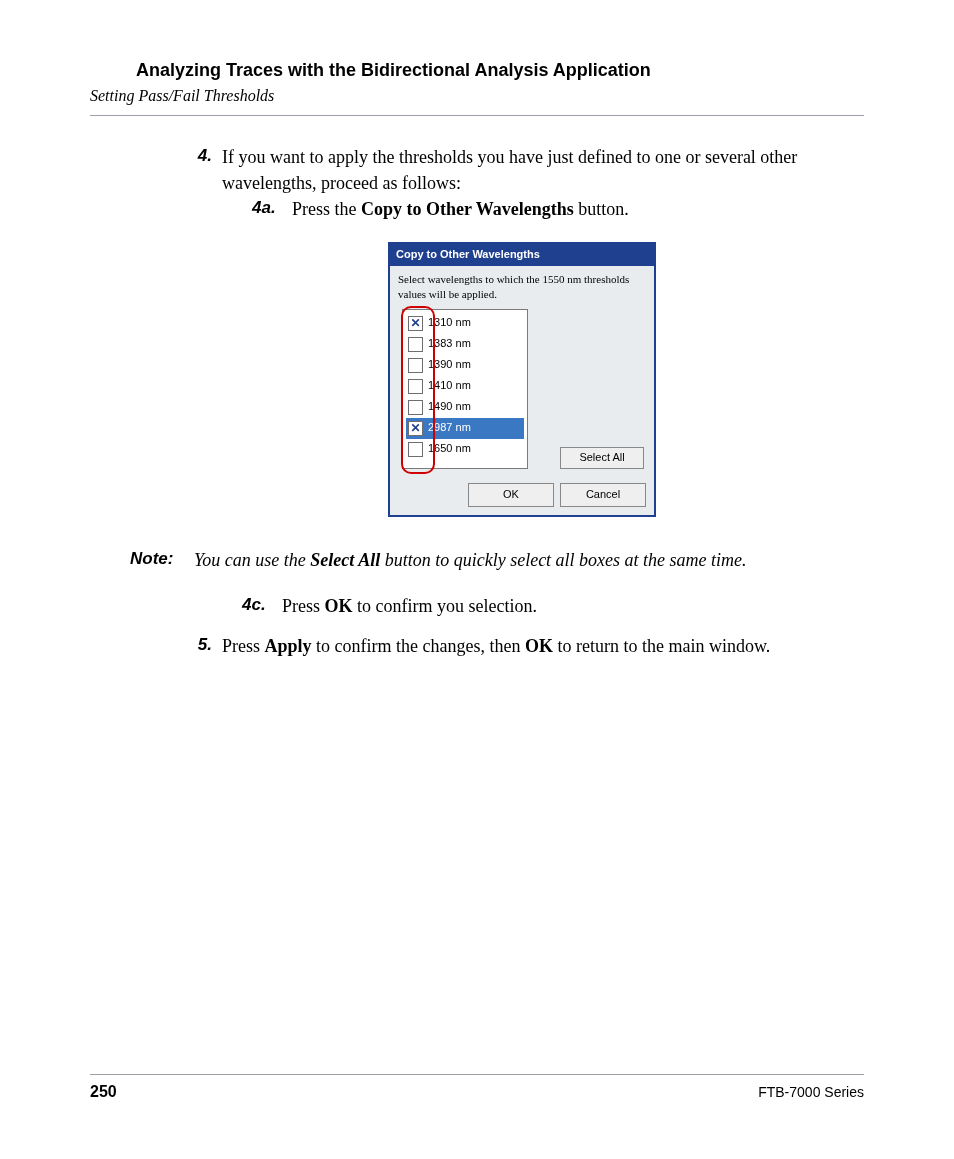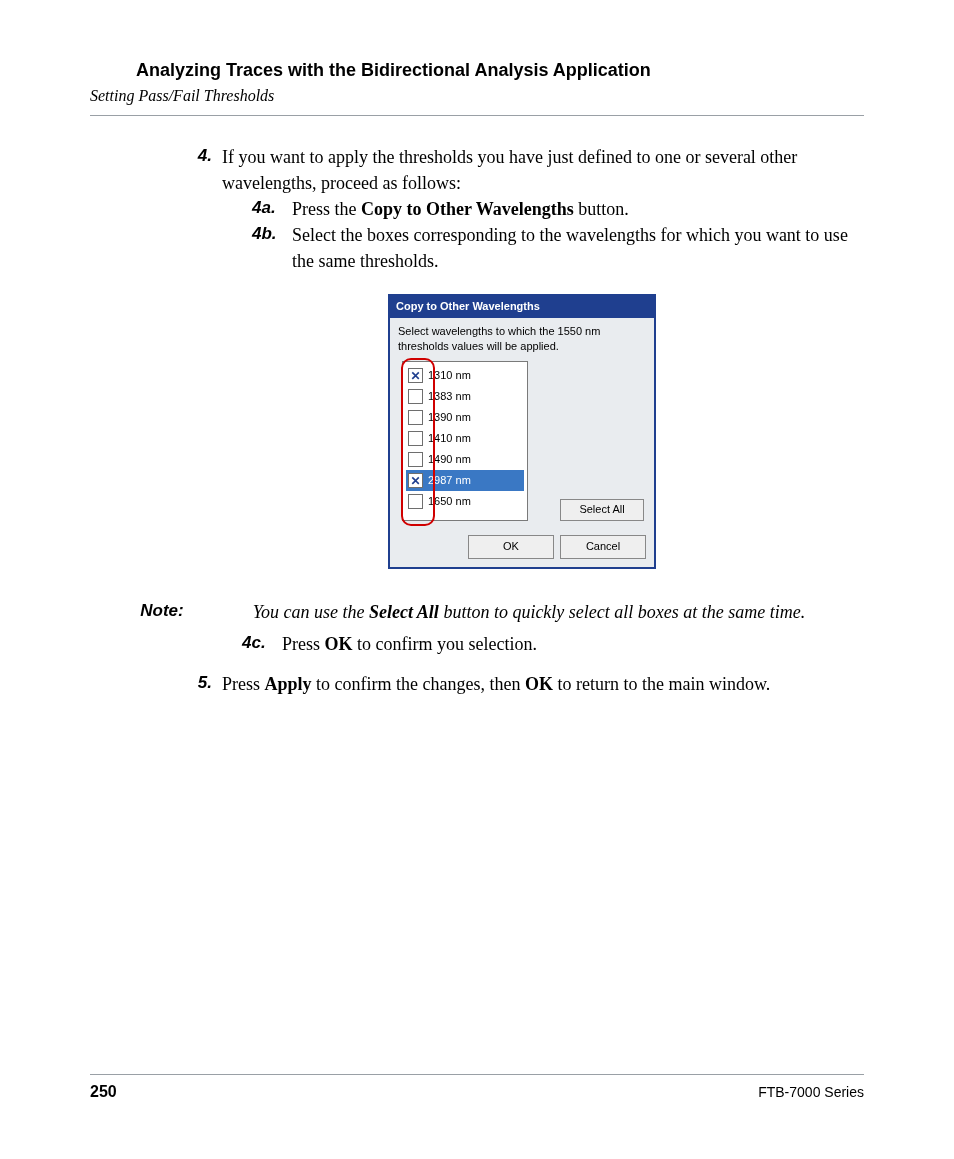--- a/index.html
+++ b/index.html
@@ -70,22 +70,21 @@
     font-style: italic;
     font-weight: 700;
     font-size: 17px;
   }
   .substep-text { flex: 1; }
 
   .bold { font-weight: 700; }
 
   .note-block {
     display: flex;
-    margin: 30px 0 6px -50px;
-    text-align: center;
+    margin: 30px 0 20px -50px;
   }
   .note-label {
     width: 64px;
     flex: 0 0 64px;
     font-family: Arial, sans-serif;
     font-weight: 700;
     font-style: italic;
     font-size: 17px;
   }
   .note-text {
@@ -115,20 +114,21 @@
     font-size: 11px;
   }
   .dialog-body {
     background: #e9ecef;
     padding: 6px 8px 8px 8px;
   }
   .dialog-instr {
     font-size: 11px;
     line-height: 1.3;
     margin-bottom: 8px;
+    font-family: Liberation Serif, serif;
   }
   .dlg-content {
     position: relative;
     height: 168px;
   }
   .listbox {
     position: absolute;
     left: 4px;
     top: 0;
     width: 126px;
@@ -242,24 +242,20 @@
       <div class="step-text">
         <span>If you want to apply the thresholds you have just defined to one or several other wavelengths, proceed as follows:</span>
 
         <div class="substep">
           <div class="substep-num">4a.</div>
           <div class="substep-text">
             <span>Press the </span><span class="bold">Copy to Other Wavelengths</span><span> button.</span>
           </div>
         </div>
 
-        <div class="substep">
-          <div class="substep-num">4b.</div>
-          <div class="substep-text">Select the boxes corresponding to the wavelengths for which you want to use the same thresholds.</div>
-        </div>
       </div>
     </div>
 
     <div class="figure-wrap">
       <div class="dialog">
         <div class="dialog-title">Copy to Other Wavelengths</div>
         <div class="dialog-body">
           <div class="dialog-instr">Select wavelengths to which the 1550 nm thresholds values will be applied.</div>
           <div class="dlg-content">
             <div class="listbox">

